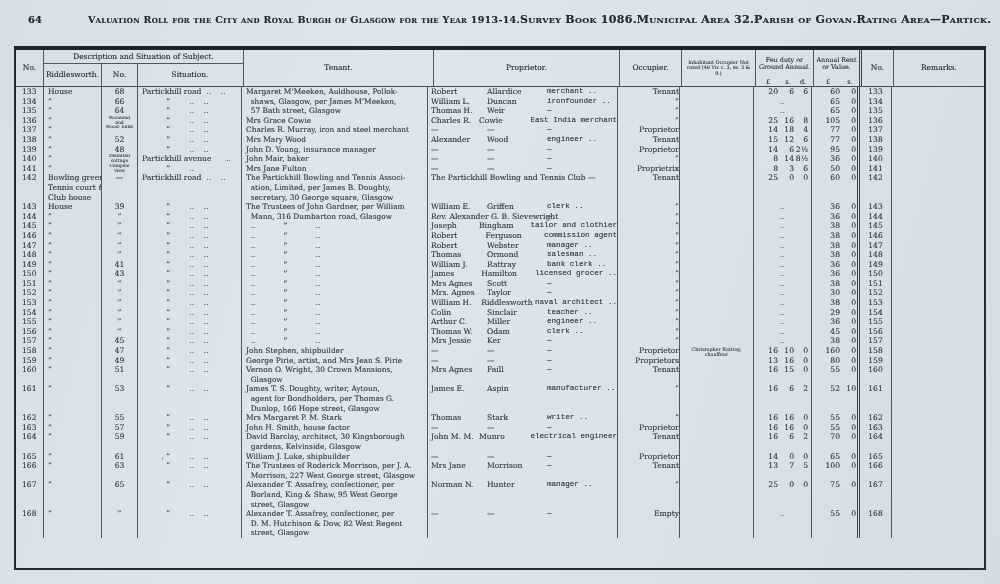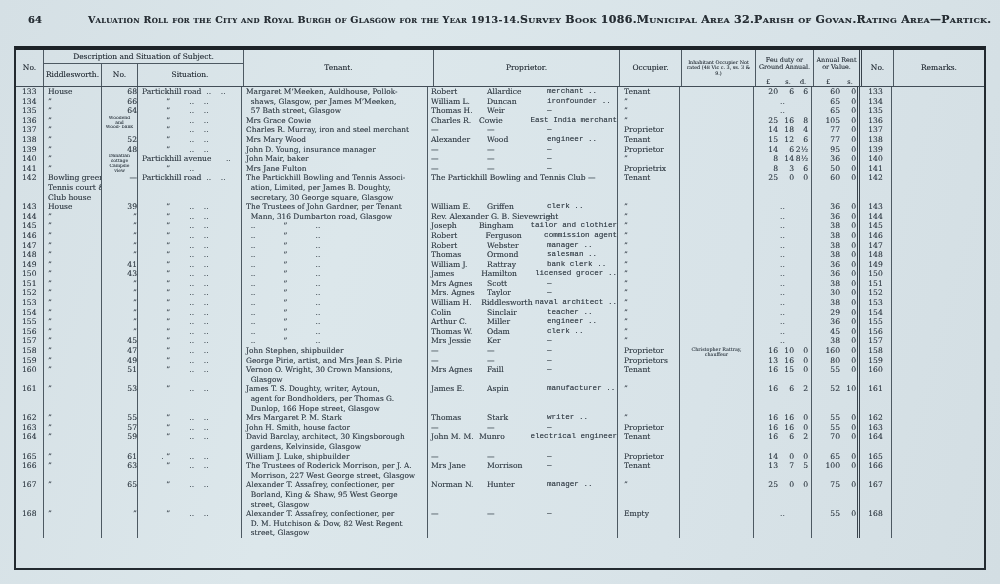--- a/index.html
+++ b/index.html
@@ -47,40 +47,40 @@
   .hmed{font-size:6.4px;line-height:7px;}
   .curr{display:flex;width:100%;height:8px;line-height:8px;font-size:6.5px;align-items:flex-end;}
   .curr span{display:inline-block;text-align:center;}
   
   .c-no{width:28px;}
   .c-desc{width:58px;}
   .c-hno{width:36px;}
   .c-sit{width:104px;}
   .c-prop{width:186px;}
   .c-ten{width:190px;}
-  .c-occ{width:62px;}
+  .c-occ{width:62px;text-align:right;}
   .c-inh{width:74px;}
   .c-feu{width:58px;}
   .c-rent{width:48px;}
   .c-no2{width:32px;}
   .c-rem{flex:1;}
   
   .tbody{position:relative;}
   .trow{display:flex;height:9.6px;line-height:9.6px;font-size:7.6px;}
   .cell{
     box-sizing:border-box;border-right:1px solid #4d5962;
     overflow:hidden;white-space:pre;color:#39434c;
   }
   .trow .c-rent{border-right:3px double #39434c;}
   .trow .c-rem{border-right:none;}
   .thead .c-rent{border-right:3px double #39434c;}
   .thead .c-rem{border-right:none;}
   .cell.c-no{padding-left:6px;}
   .cell.c-desc{padding-left:4px;}
-  .cell.c-hno{text-align:right;}
+  .cell.c-hno{text-align:center;}
   .cell.c-hno.small{font-size:4.6px;line-height:4.8px;white-space:normal;text-align:center;padding:0 2px;}
   .cell.c-sit{padding-left:4px;}
   .cell.c-prop{padding-left:4px;font-size:7.4px;}
   .cell.c-ten{display:flex;padding-left:3px;}
   .t1{width:56px;white-space:nowrap;overflow:visible;}
   .t2{width:60px;white-space:nowrap;}
   .t3{flex:1;white-space:nowrap;font-family:Liberation Mono, monospace;}
   .tfull{white-space:nowrap;}
   .cell.c-occ{padding-left:6px;}
   .cell.c-inh{font-size:4.8px;line-height:5px;white-space:normal;text-align:center;overflow:visible;padding-top:1px;}
@@ -306,21 +306,21 @@
           <div class="cell money c-feu"></div>
           <div class="cell money c-rent"></div>
           <div class="cell c-no2"></div>
           <div class="cell c-rem"></div>
         </div>
         <div class="trow">
           <div class="cell c-no">143</div>
           <div class="cell c-desc">House</div>
           <div class="cell c-hno">39</div>
           <div class="cell c-sit">          ”        ..    ..</div>
-          <div class="cell c-prop">The Trustees of John Gardner, per Tenant</div>
+          <div class="cell c-prop">The Trustees of John Gardner, per William</div>
           <div class="cell c-ten"><span class="t1">William E.</span><span class="t2">Griffen</span><span class="t3">clerk ..</span></div>
           <div class="cell c-occ">”</div>
           <div class="cell c-inh"></div>
           <div class="cell money c-feu"><span class="m-dots">..</span></div>
           <div class="cell money c-rent"><span class="" style="width: 28px;">36</span><span class="" style="width: 16px;">0</span></div>
           <div class="cell c-no2">143</div>
           <div class="cell c-rem"></div>
         </div>
         <div class="trow">
           <div class="cell c-no">144</div>

